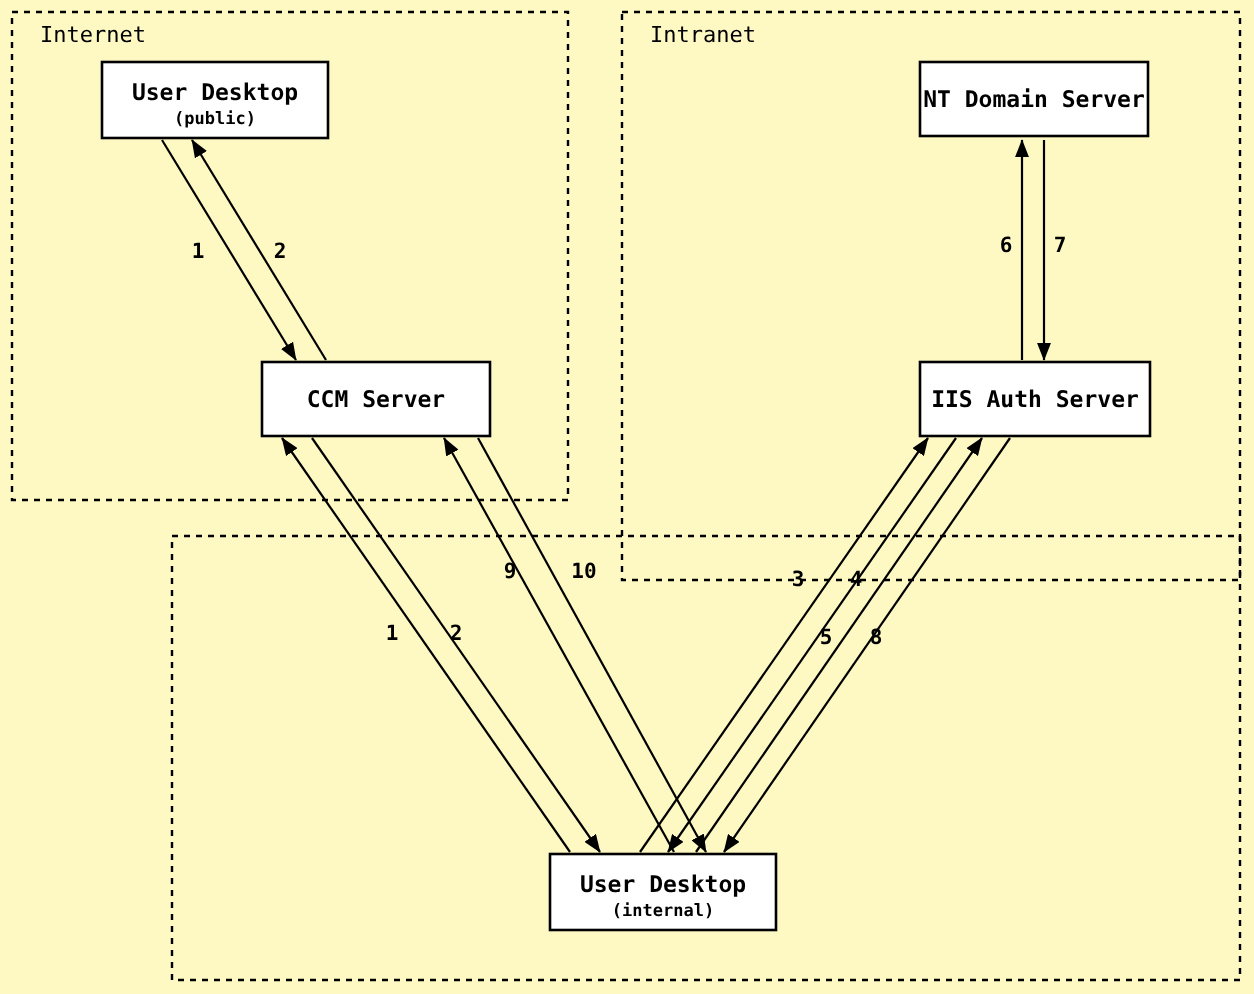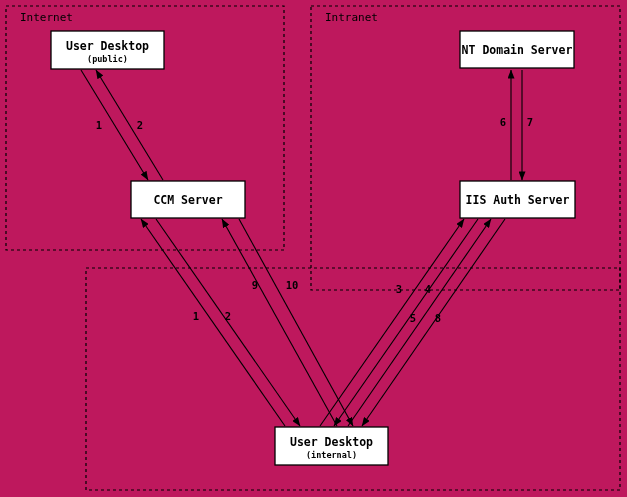--- a/index.html
+++ b/index.html
@@ -7,21 +7,21 @@
     padding: 0;
     background: #ffffff;
   }
   body {
     font-family: "DejaVu Sans Mono", "Liberation Mono", monospace;
   }
   #diagram-root {
     position: relative;
     width: 627px;
     height: 497px;
-    background: #be185d;
+    background: #fef9c3;
     overflow: hidden;
   }
   svg.diagram-canvas {
     position: absolute;
     left: 0;
     top: 0;
     width: 627px;
     height: 497px;
   }
   .zone-rect {

